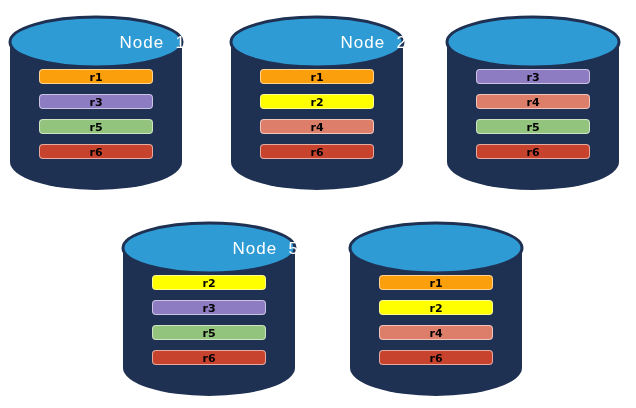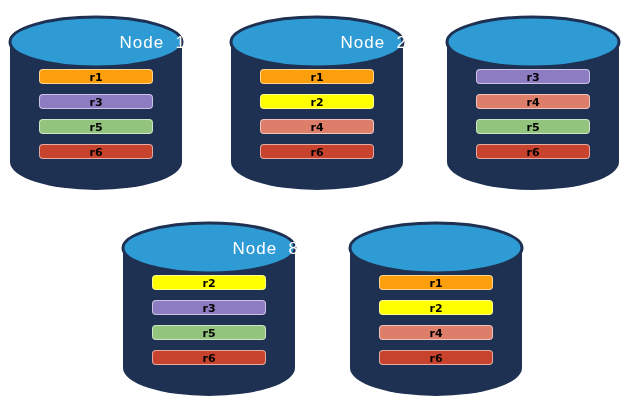--- a/index.html
+++ b/index.html
@@ -118,21 +118,21 @@
         <span class="bar-label">r6</span>
       </div>
     </div>
   </div>
 
   <div class="node pos-n4">
     <svg width="180" height="180" viewBox="0 0 180 180">
       <path d="M4,27 L4,147 A86,28 0 0 0 176,147 L176,27 Z" fill="#1F3153"></path>
       <ellipse class="cyl-ellipse" cx="90" cy="27" rx="86" ry="25" fill="#2E9BD5"></ellipse>
     </svg>
-    <div class="node-title">Node  8</div>
+    <div class="node-title">Node  5</div>
     <div class="bars">
       <div class="bar" style="background: rgb(255, 255, 0);">
         <span class="bar-label">r2</span>
       </div>
       <div class="bar" style="background: rgb(142, 124, 195);">
         <span class="bar-label">r3</span>
       </div>
       <div class="bar" style="background: rgb(147, 196, 125);">
         <span class="bar-label">r5</span>
       </div>

